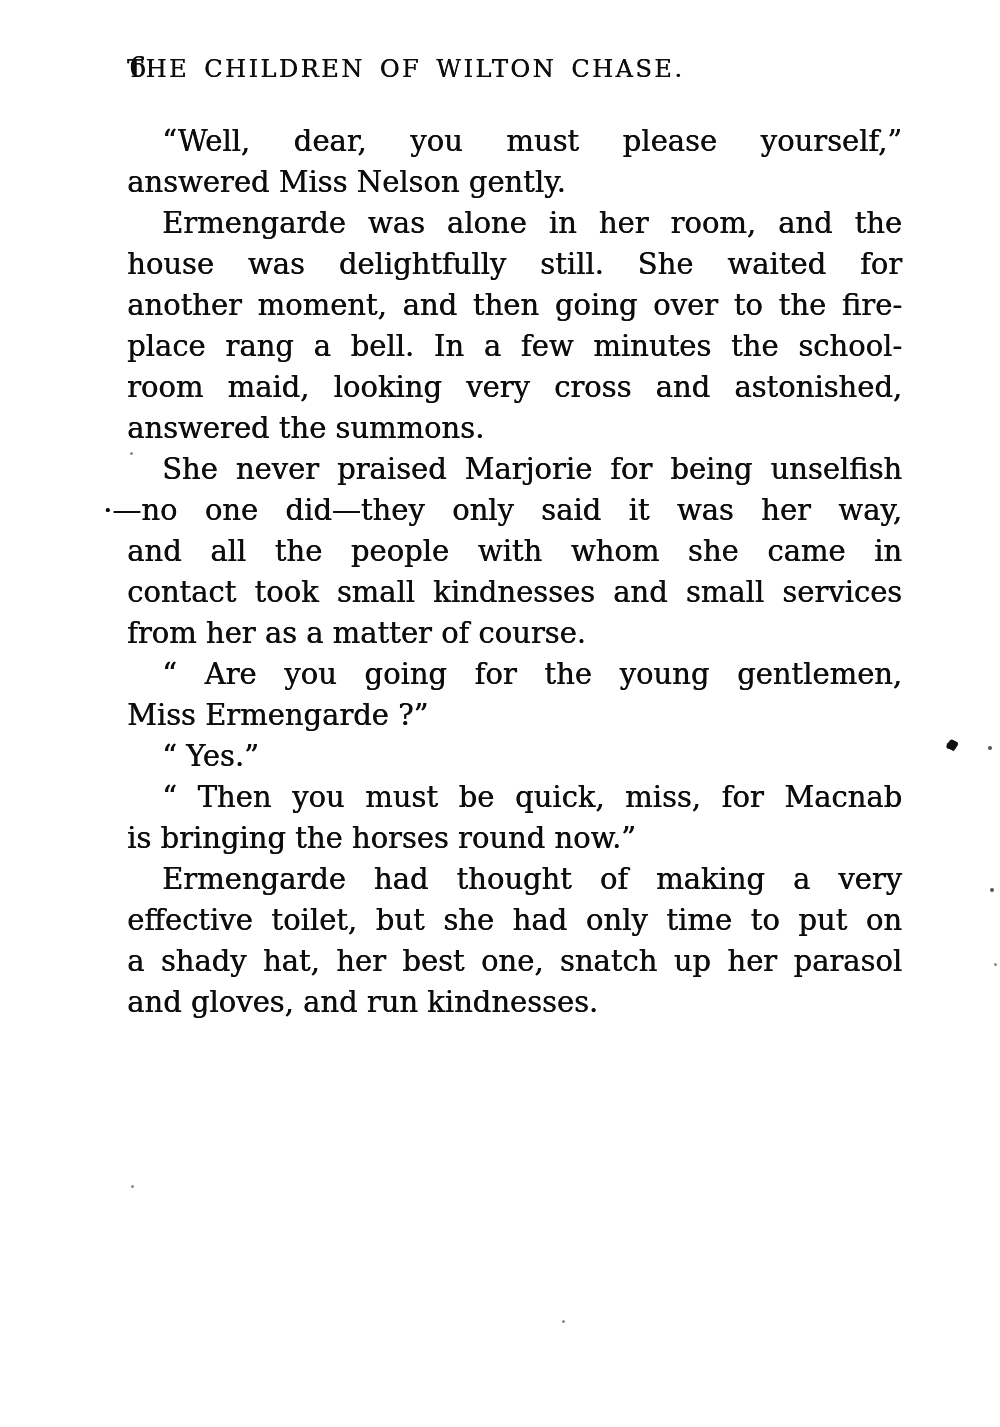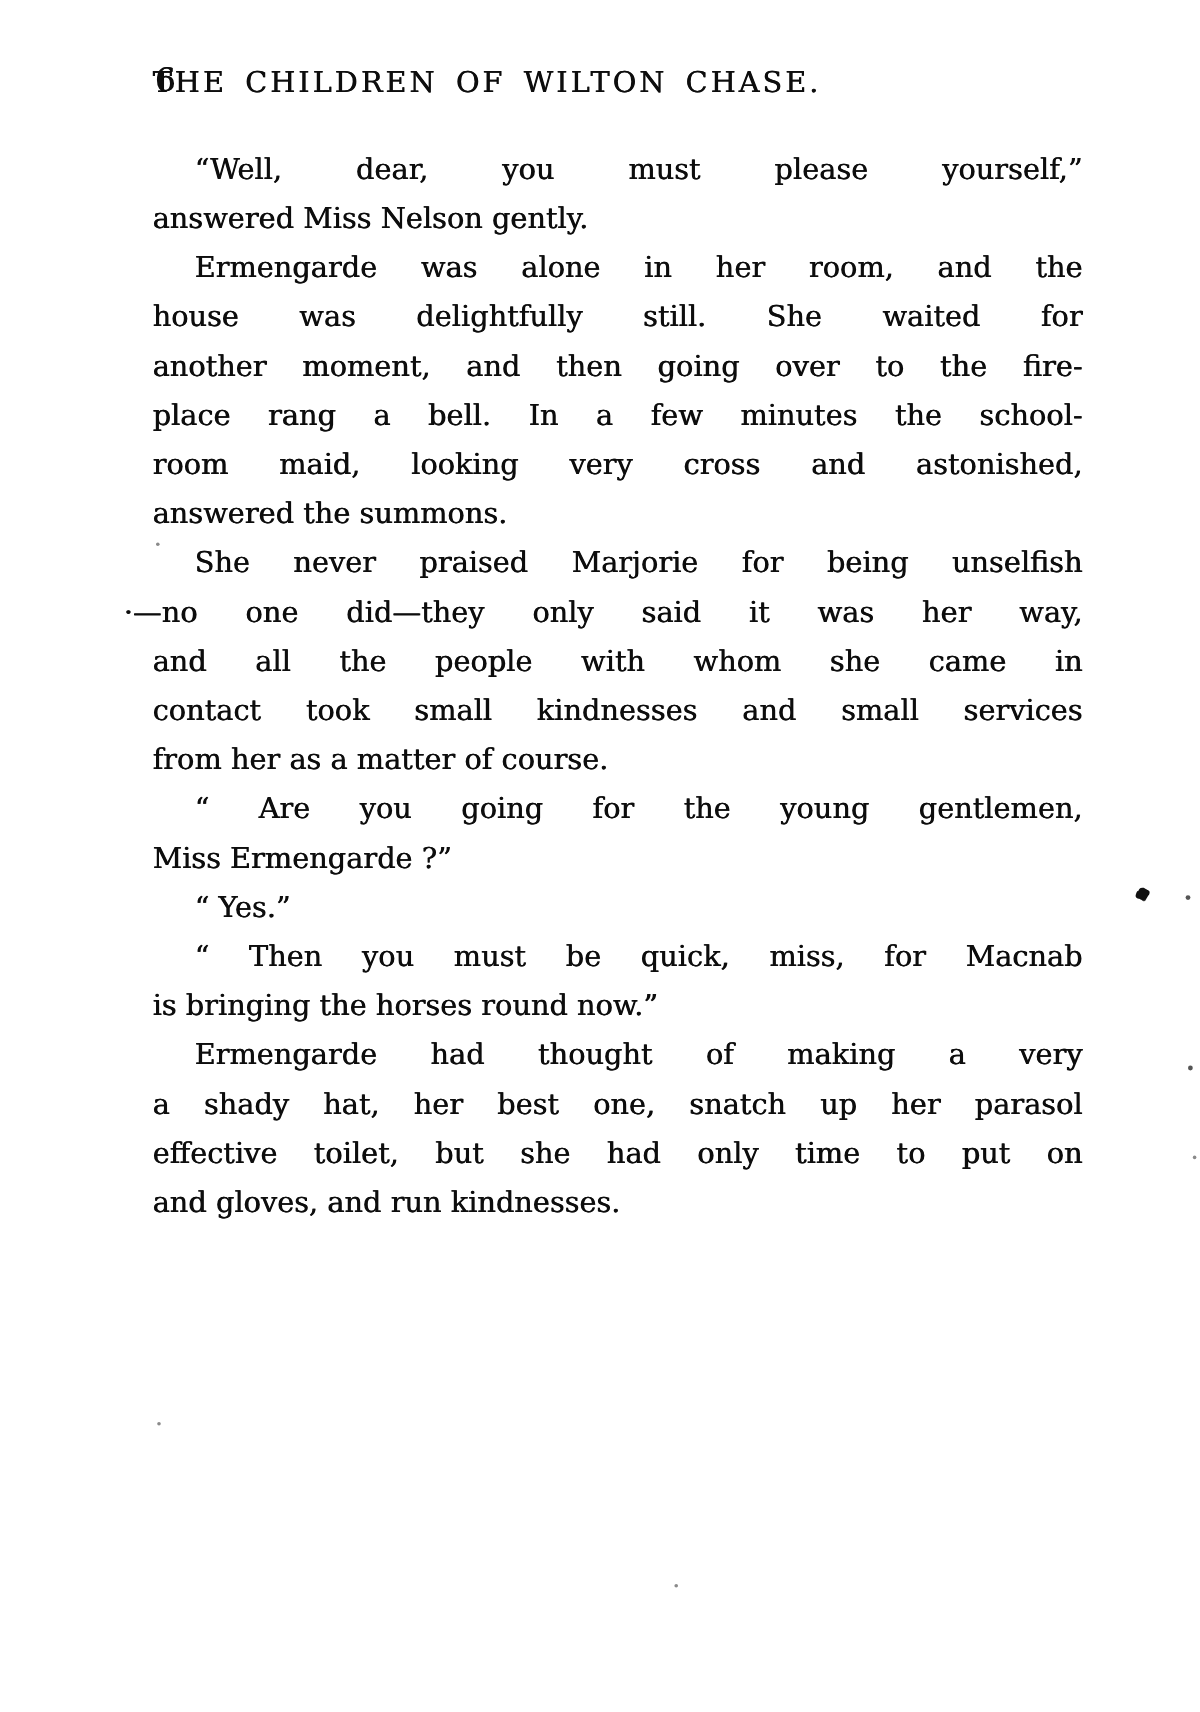--- a/index.html
+++ b/index.html
@@ -35,21 +35,21 @@
     letter-spacing: 2.5px;
     word-spacing: 5px;
     text-shadow: 0.4px 0 currentColor;
     white-space: nowrap;
   }
   .text-block {
     position: absolute;
     top: 121px;
     left: 127px;
     width: 775px;
-    font-size: 24px;
+    font-size: 29px;
     line-height: 41px;
   }
   .para { margin: 0; }
   .line {
     text-align: justify;
     text-align-last: justify;
     text-justify: inter-word;
     text-shadow: 0.45px 0 currentColor;
     white-space: normal;
   }
@@ -109,22 +109,22 @@
       </div>
       <div class="para">
         <div class="line first last">“ Yes.”</div>
       </div>
       <div class="para">
         <div class="line first">“ Then you must be quick, miss, for Macnab</div>
         <div class="line last">is bringing the horses round now.”</div>
       </div>
       <div class="para">
         <div class="line first">Ermengarde had thought of making a very</div>
+        <div class="line">effective toilet, but she had only time to put on</div>
         <div class="line">a shady hat, her best one, snatch up her parasol</div>
-        <div class="line">effective toilet, but she had only time to put on</div>
         <div class="line last">and gloves, and run kindnesses.</div>
       </div>
     </main>
 
   <div class="speck blot" style="left:948px; top:740px;"></div>
   <div class="speck dot" style="left:988px; top:746px;"></div>
   <div class="speck dot" style="left:990px; top:888px;"></div>
   <div class="speck faint" style="left:130px; top:452px;"></div>
   <div class="speck faint" style="left:131px; top:1185px;"></div>
   <div class="speck faint" style="left:562px; top:1320px;"></div>

